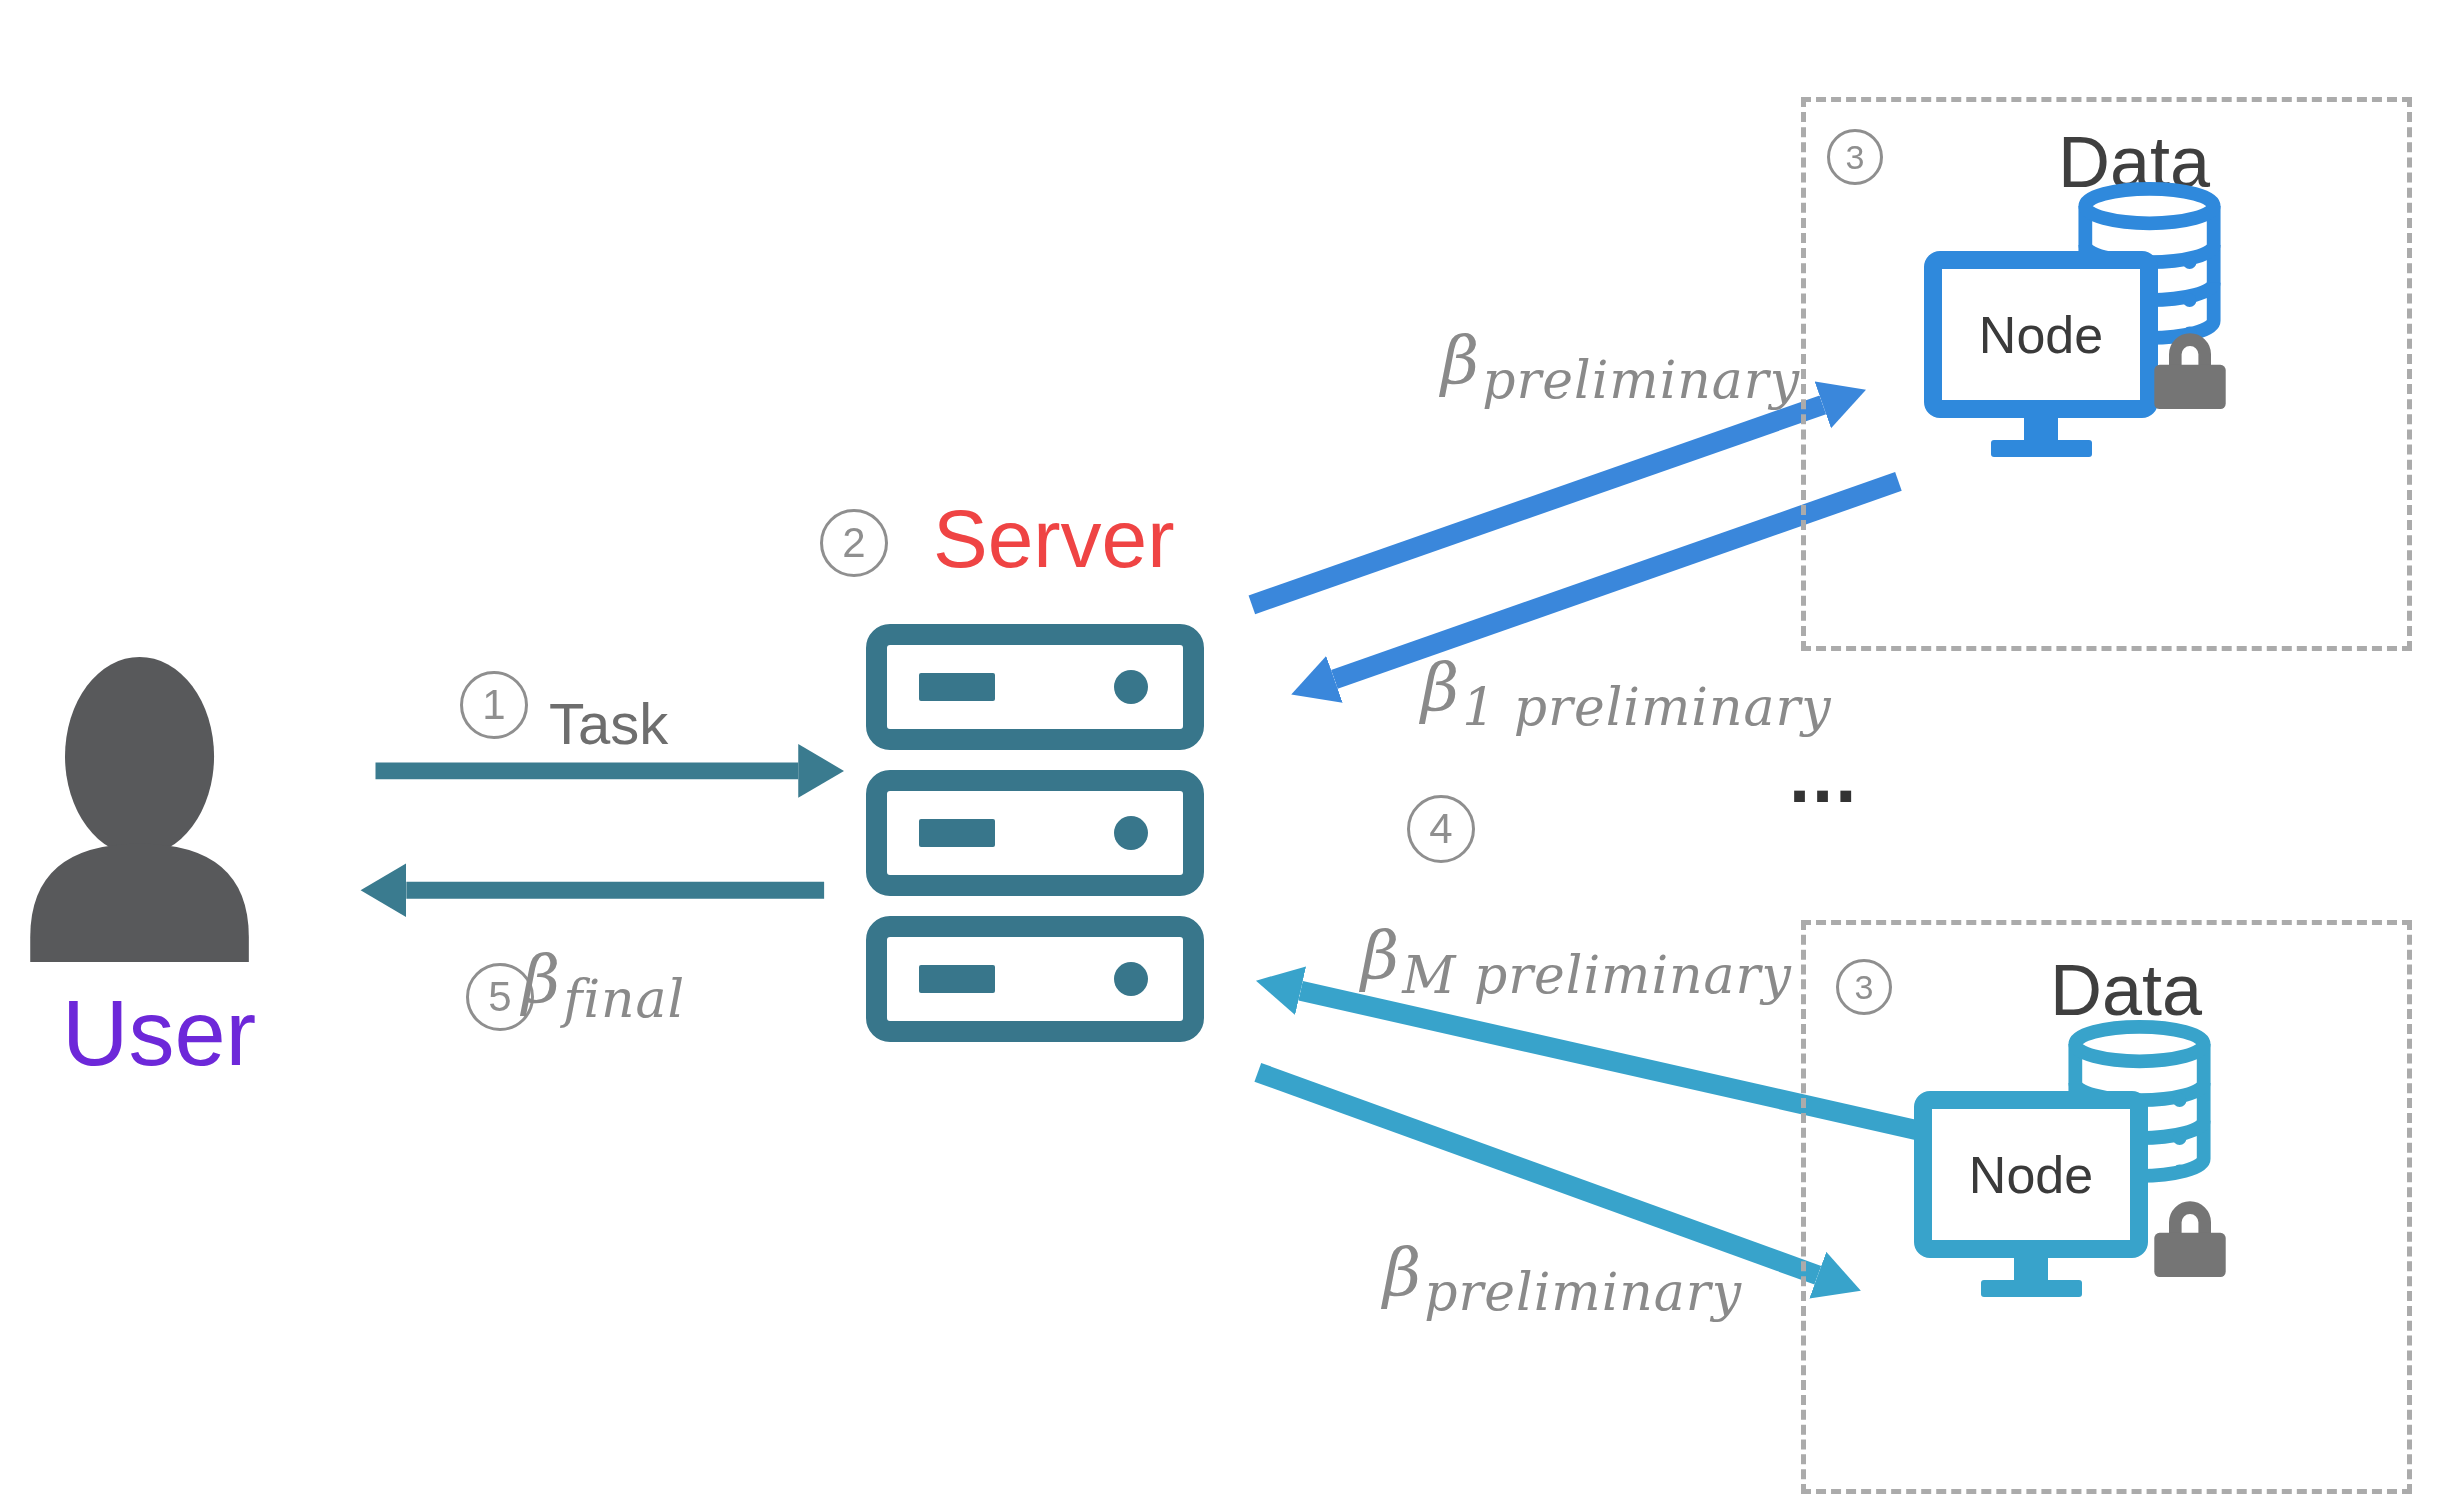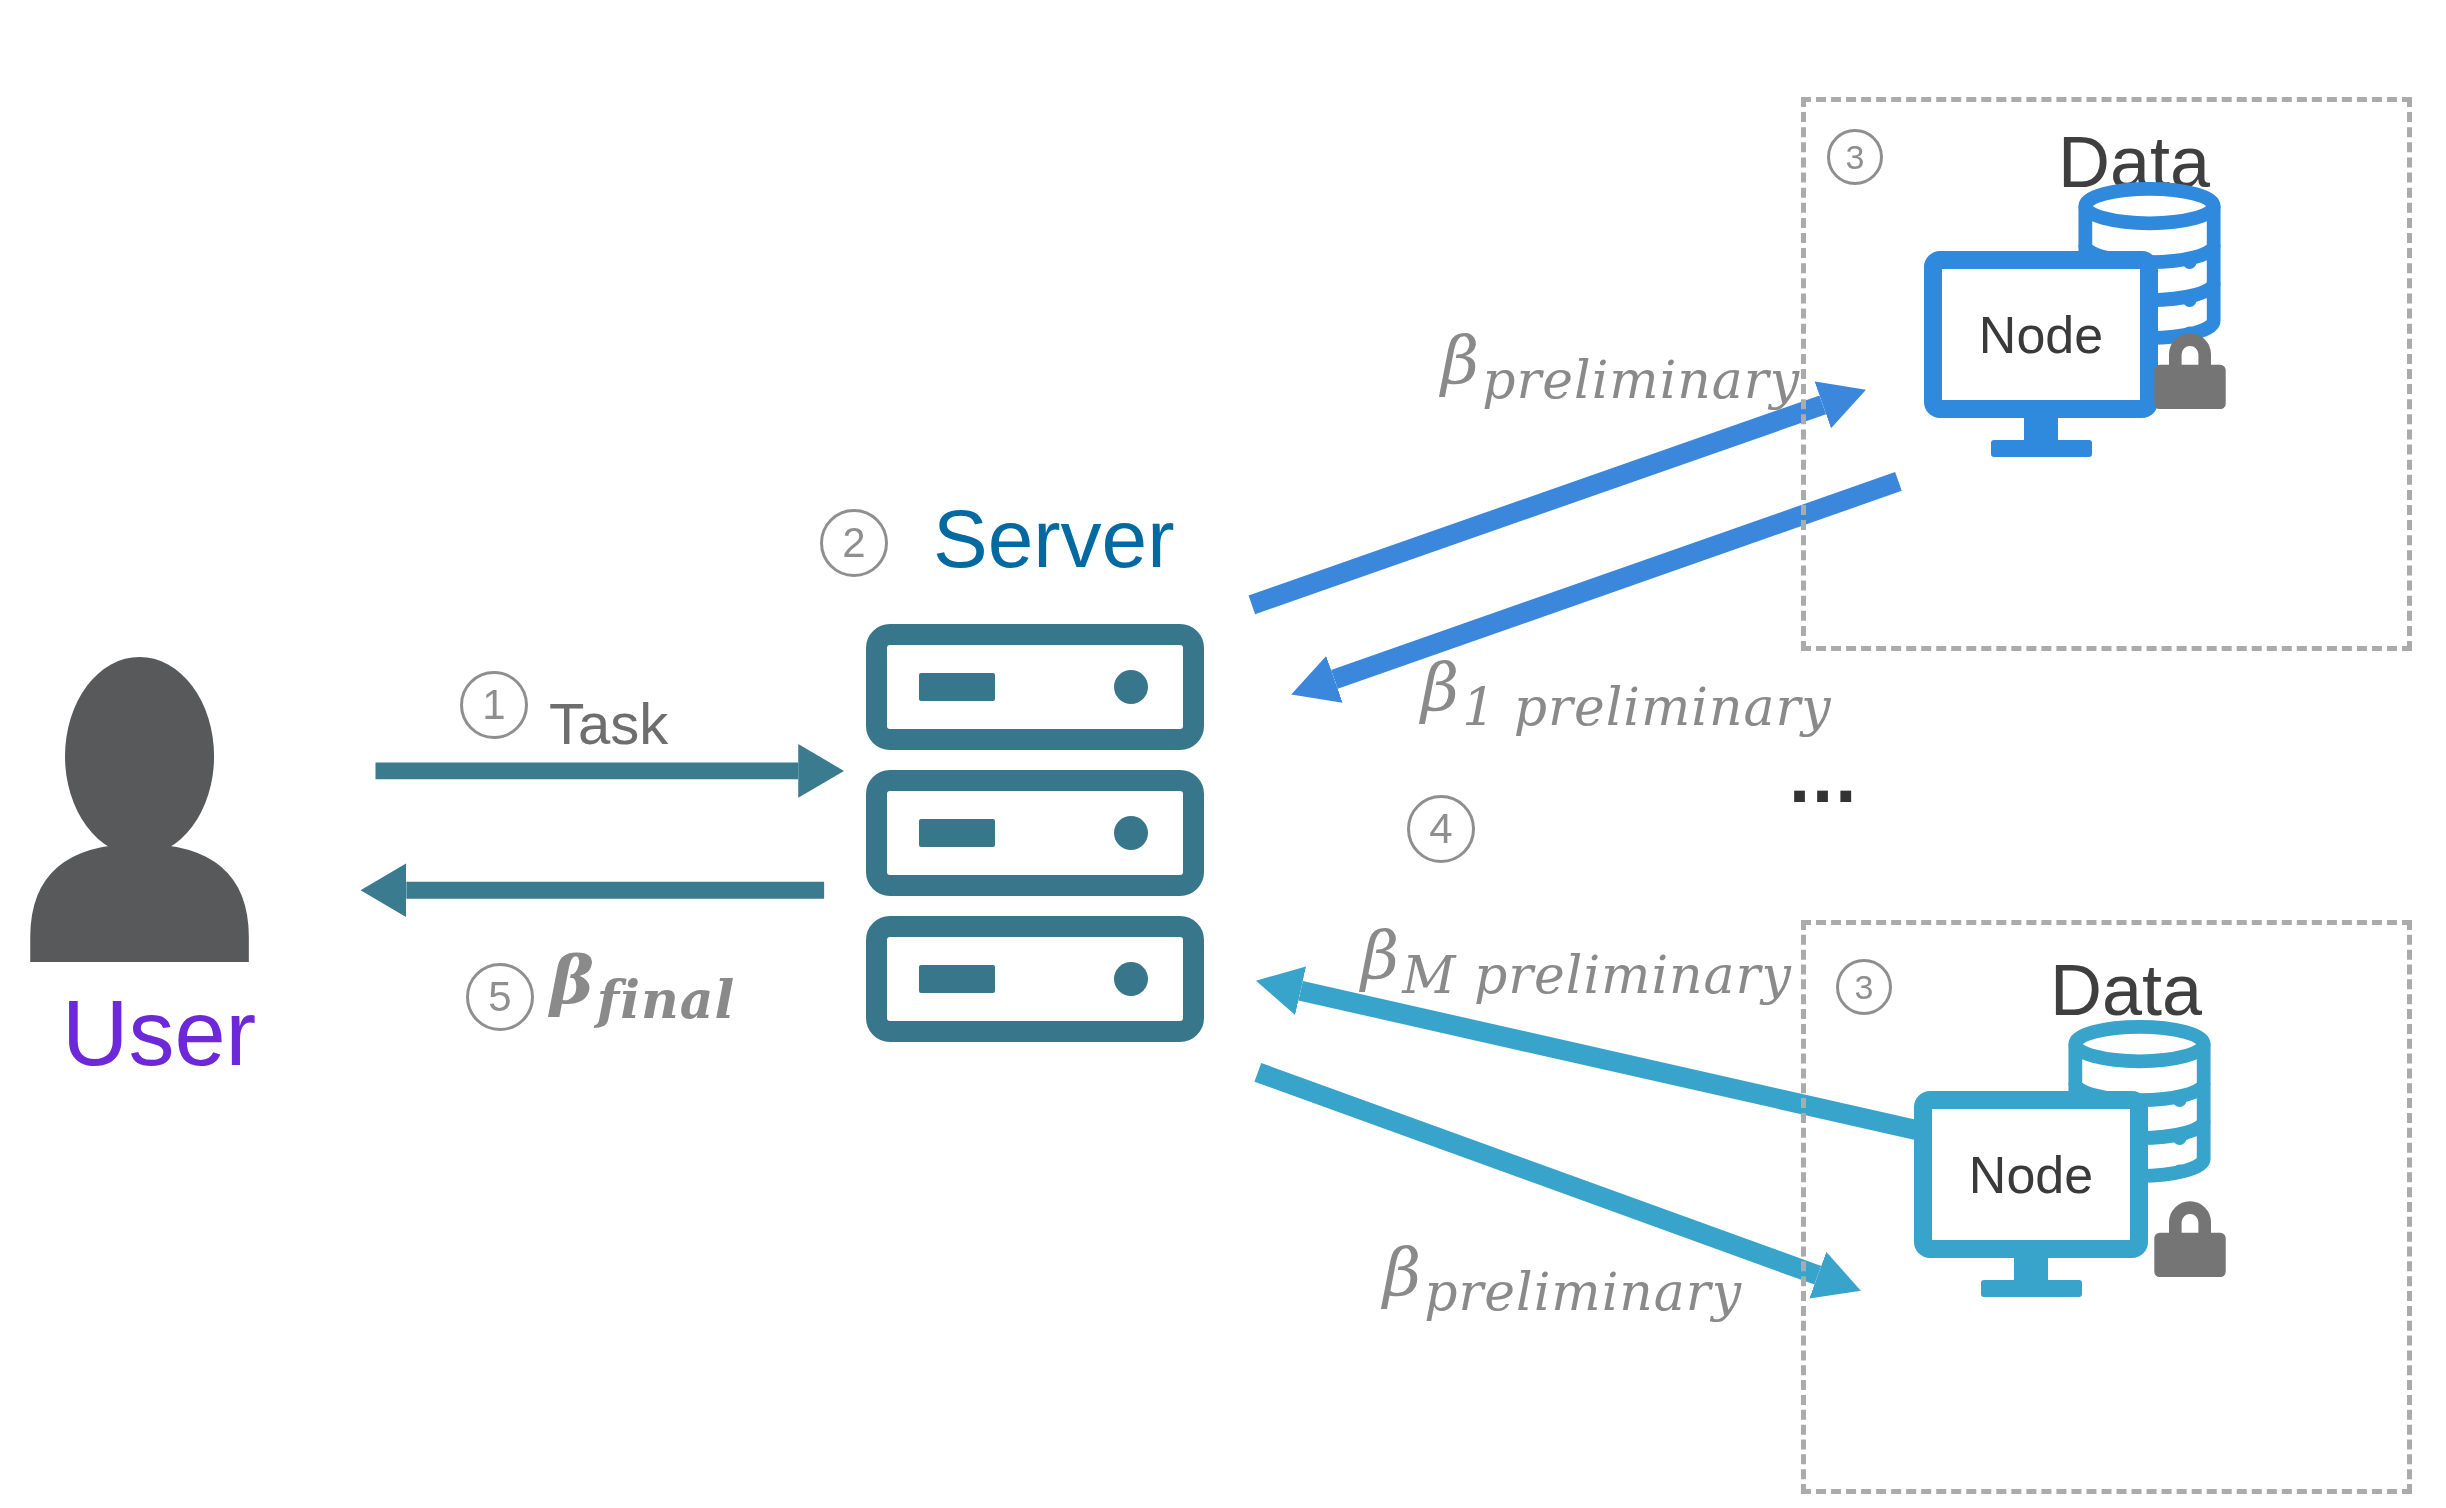--- a/index.html
+++ b/index.html
@@ -15,21 +15,21 @@
     background:#fff;box-sizing:border-box;
   }
   .badge-lg{width:68px;height:68px;font-size:42px;}
   .badge-sm{width:56px;height:56px;font-size:34px;}
   
   .txt{position:absolute;white-space:nowrap;line-height:1.05;}
   .t-dark{color:#3F3F3F;}
   .t-mid{color:#6E6E6E;}
   .user-label{left:62px;top:985px;font-size:92px;color:#6d28d9;}
   .task-label{left:549px;top:694px;font-size:58px;}
-  .server-label{left:933px;top:496px;font-size:82px;color:#0369a1;}
+  .server-label{left:933px;top:496px;font-size:82px;color:#ef4444;}
   .party1-title{right:36px;top:4px;font-size:80px;text-align:right;}
   .partym-title{right:36px;top:828px;font-size:80px;text-align:right;}
   .partym-title .m-ital{font-style:italic;margin-left:20px;}
   .data-label{font-size:72px;}
   .ellipsis{left:1789px;top:736px;font-size:76px;font-weight:bold;color:#333;letter-spacing:2px;}
   
   .beta{
     position:absolute;color:#8A8A8A;white-space:nowrap;
     font-family:"DejaVu Serif",serif;font-style:italic;line-height:1;
   }
@@ -97,21 +97,21 @@
   <svg class="abs" style="left:28px;top:649px;" width="234" height="313" viewBox="0 0 235 315">
     <ellipse cx="112" cy="108" rx="75" ry="100" fill="#58595B"></ellipse>
     <path d="M2,315 L2,290 Q2,196 112,196 Q222,196 222,290 L222,315 Z" fill="#58595B"></path>
   </svg>
   <div class="txt user-label">User</div>
 
   <div class="badge badge-lg" style="left:460px;top:671px;">1</div>
   <div class="txt t-mid task-label">Task</div>
 
   <div class="badge badge-lg" style="left:466px;top:963px;">5</div>
-  <div class="beta" style="left:550px;top:947px;font-weight:bold;">
+  <div class="beta" style="left:522px;top:947px;">
     <span class="bsym">β</span><span class="bsub">final</span>
   </div>
 
   <div class="badge badge-lg" style="left:820px;top:509px;">2</div>
   <div class="txt server-label">Server</div>
 
   <div class="server-stack">
     <div class="server-unit">
       <div class="dash"></div>
       <div class="dot"></div>

